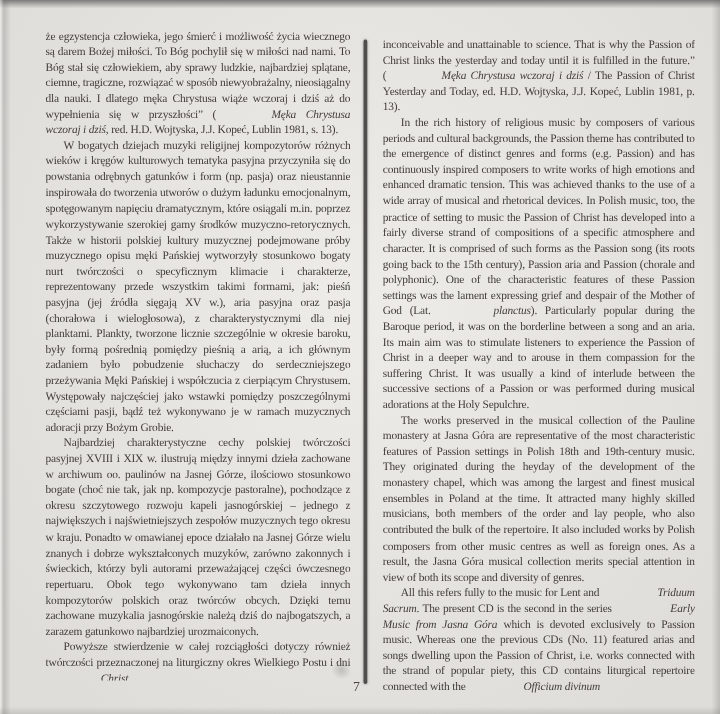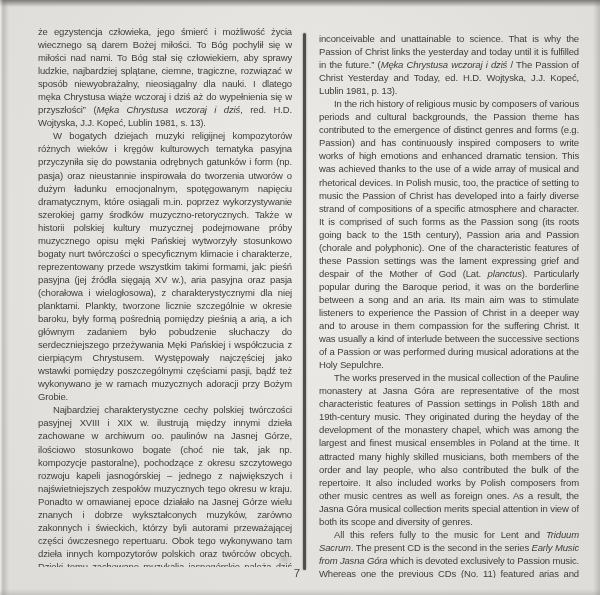--- a/index.html
+++ b/index.html
@@ -7,21 +7,21 @@
     --ink:#403d38;
     --divider:#4f4e4c;
     --edge:#7e7d7b;
   }
   html,body{margin:0;padding:0;background:#cfcecb;}
   .page{
     position:relative;
     width:600px;height:595px;
     background:var(--paper);
     overflow:hidden;
-    font-family:Liberation Sans, sans-serif;
+    font-family:Liberation Serif, serif;
     color:var(--ink);
   }
   .page::before{
     content:"";position:absolute;inset:0;
     background:radial-gradient(ellipse at 50% 42%, rgba(255,255,255,.22), rgba(60,58,54,.06) 88%);
     pointer-events:none;
   }
   .edge-top{position:absolute;top:0;left:0;right:0;height:7px;
     background:linear-gradient(#7b7b7a,#b9b8b5 60%,rgba(185,184,181,0));}
   .edge-left{position:absolute;top:0;left:0;bottom:0;width:9px;
@@ -44,21 +44,21 @@
     letter-spacing:-0.15px;
     overflow:hidden;
     hyphens:auto;
     -webkit-hyphens:auto;
     z-index:1;
   }
   .col-left{left:38px;top:25px;width:254px;height:542px;}
   .col-right{left:319px;top:32px;width:260px;height:546px;}
   .para{margin:0;}
   .para.indent{text-indent:15px;}
-  .it{font-style:italic;}
+  .it{font-style:italic;padding-left:46px;}
   .page-number{
     position:absolute;left:286px;top:567px;width:22px;
     text-align:center;font-size:11.5px;color:#49463f;z-index:1;
   }
   .smudge{
     position:absolute;left:276px;top:551px;width:17px;height:15px;
     background:radial-gradient(ellipse at center, rgba(110,108,104,.30), rgba(110,108,104,0) 70%);
     transform:rotate(18deg);
     z-index:1;
   }

